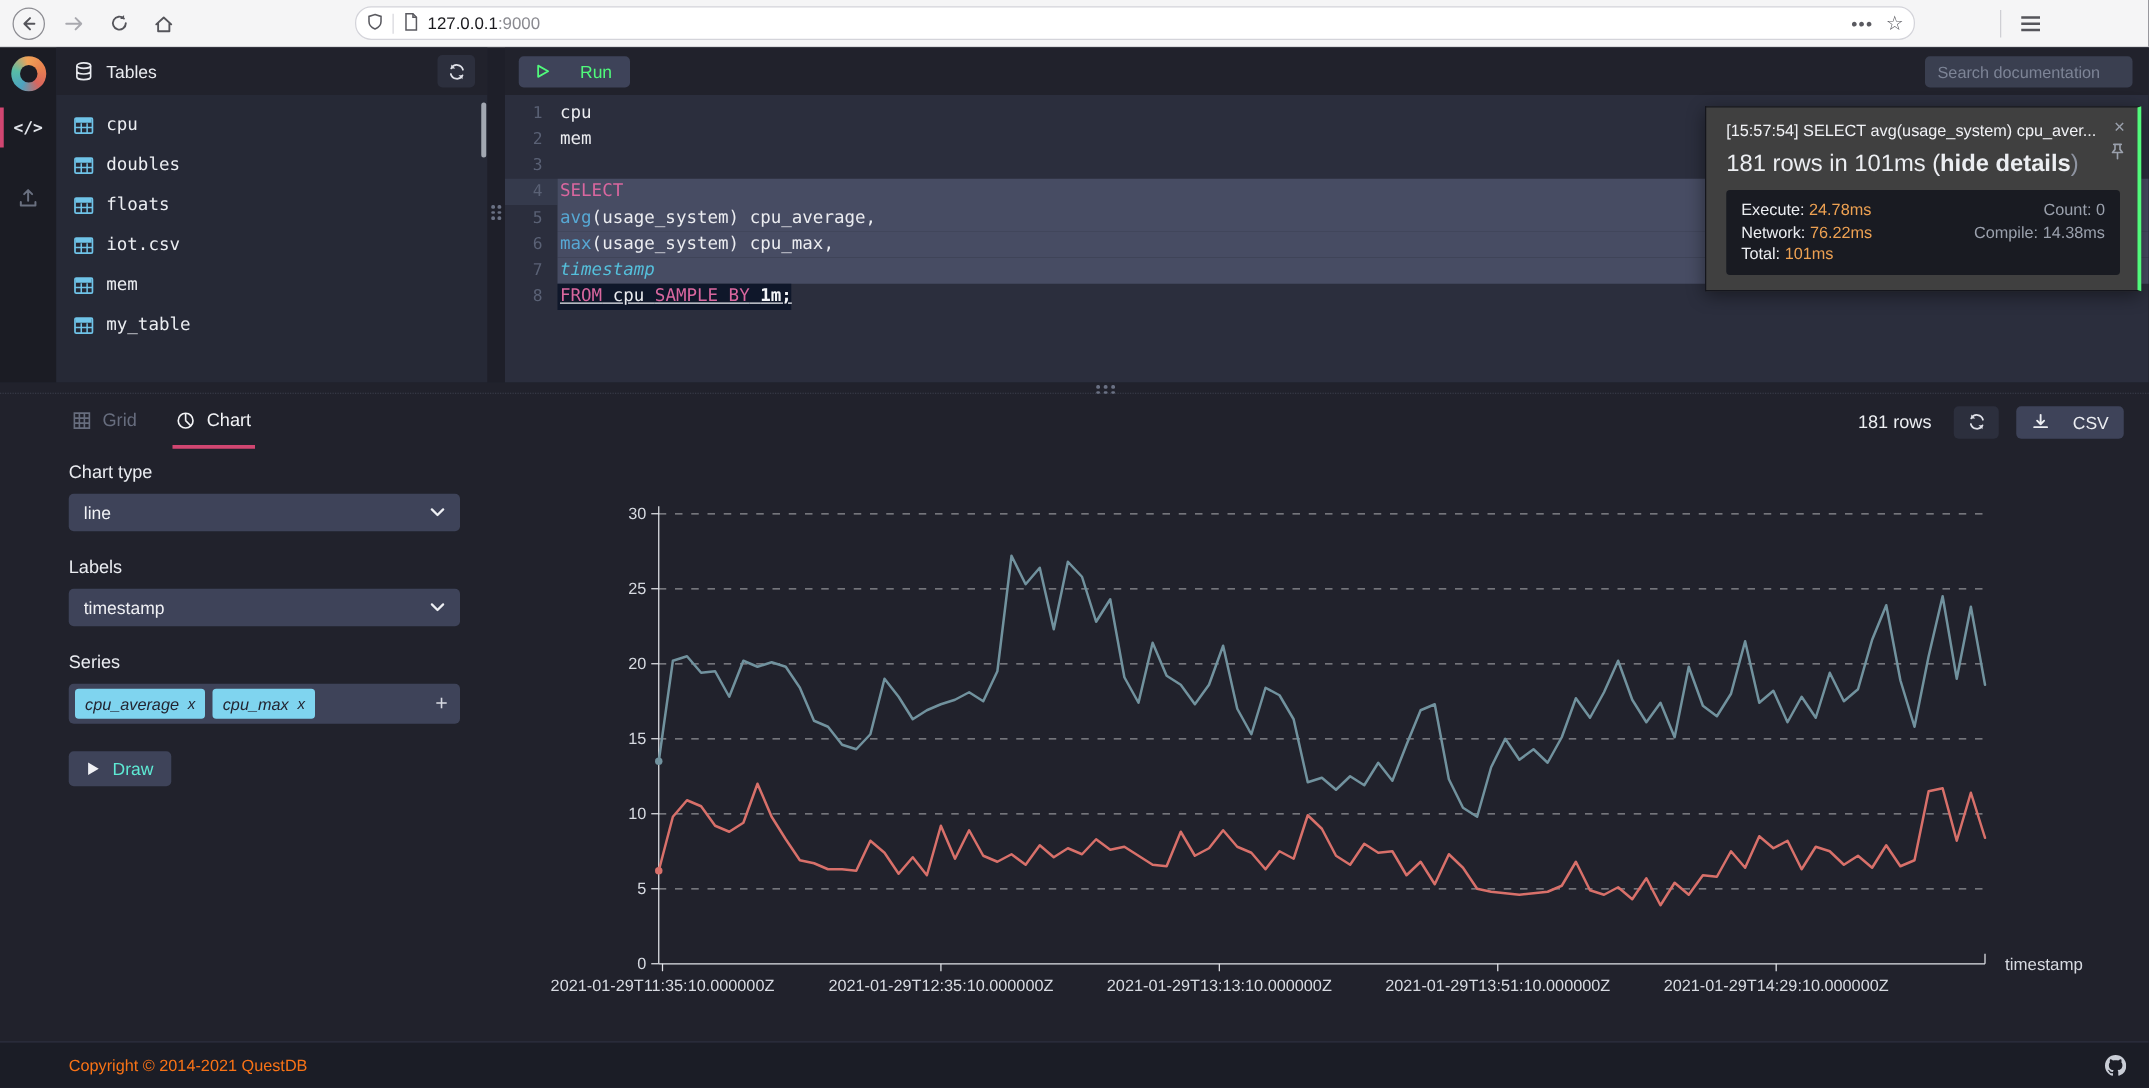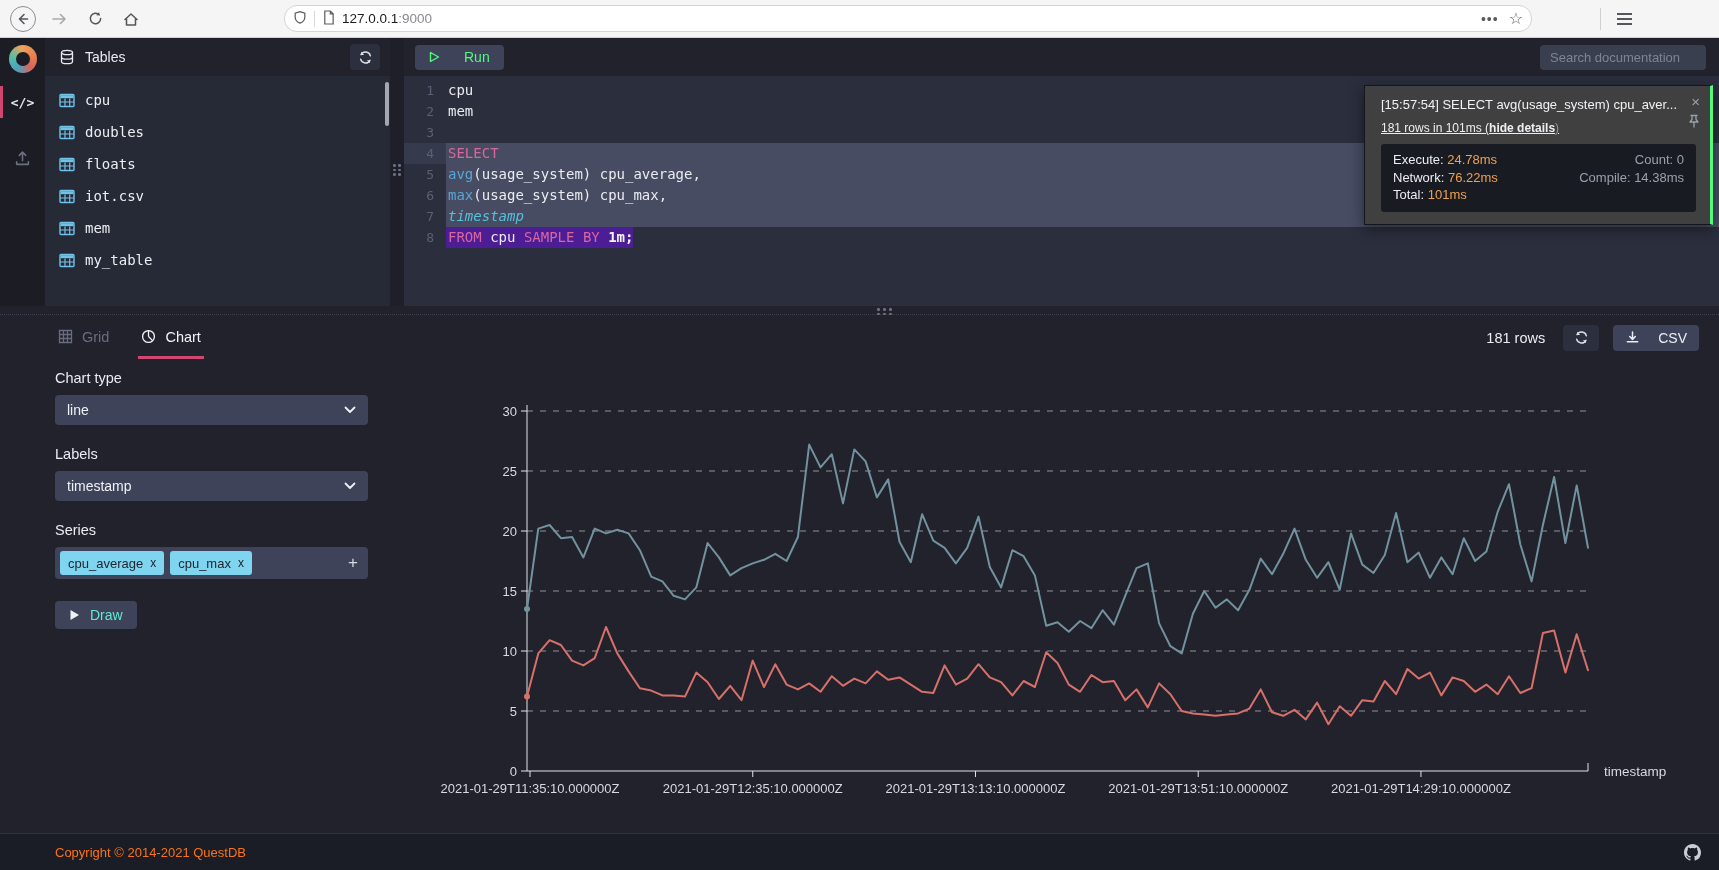--- a/index.html
+++ b/index.html
@@ -59,35 +59,35 @@
     border:none; border-radius:4px; padding:0 14px; color:#50fa7b; font-size:14px; cursor:pointer; font-family:inherit; }
   .search-doc { margin-left:auto; margin-right:3px; width:166px; height:25px; background:#3a3f50;
     border:none; border-radius:4px; padding:0 10px; font-size:13px; color:#c6cad4; font-family:inherit; }
   .search-doc::placeholder { color:#7d8496; }
   .code-area { flex:1; padding-top:4px; font-family:"DejaVu Sans Mono",monospace; font-size:14px; }
   .code-line { display:flex; height:21px; line-height:21px; }
   .ln { width:42px; text-align:right; padding-right:12px; color:#5a6175; flex:0 0 42px; font-size:13px; }
   .code-line.active .ln { background:#353a4c; }
   .code-text { white-space:pre; padding-left:2px; }
   .code-text.sel-full { background:#474c63; flex:1; }
-  .code-text.sel-part { background:#4c1d95; }
+  .code-text.sel-part { background:#0f172a;text-decoration:underline; }
   .seg.plain { color:#ebecf0; }
   .seg.kw { color:#d9679f; }
   .seg.fn { color:#57a8d4; }
   .seg.ty { color:#55c0dc; font-style:italic; }
   .seg.bold { color:#f4f5f8; font-weight:bold; }
 
   
   .notify { position:absolute; left:1364px; top:47px; width:349px; min-height:128px; background:#404040;
     border:1px solid #15161d; border-right:3px solid #50fa7b; box-shadow:0 4px 14px rgba(0,0,0,.45);
     padding:11px 14px 12px 16px; z-index:30; }
   .notify-title { font-size:13px; color:#f0f1f5; padding-right:26px; white-space:nowrap; overflow:hidden; }
   .notify-close { position:absolute; top:8px; right:10px; color:#9aa0ac; font-size:15px; cursor:pointer; line-height:1; }
   .notify-pin { position:absolute; top:28px; right:10px; cursor:pointer; }
-  .notify-summary { margin-top:9px; font-size:12px; color:#eceef2;text-decoration:underline; }
+  .notify-summary { margin-top:9px; font-size:19px; color:#eceef2; }
   .notify-summary .dim { color:#8e94a1; }
   .notify-summary .bold { font-weight:bold; }
   .notify-details { margin-top:9px; background:#191b22; border-radius:3px; padding:7px 12px 8px;
     display:flex; justify-content:space-between; font-size:13px; }
   .nd-left div, .nd-right div { line-height:17.5px; }
   .nd-right { text-align:right; color:#9aa0ac; }
   .orange { color:#eda152; }
 
   
   .pane-divider { height:8px; background:#21222c; position:relative; }
@@ -103,21 +103,21 @@
   .csv-button { height:26px; display:flex; align-items:center; gap:18px; background:#3e4359; border:none;
     border-radius:4px; padding:0 12px; color:#eceef2; font-size:14px; cursor:pointer; font-family:inherit; }
 
   .results-body { position:relative; height:473px; }
   .controls { position:absolute; left:55px; top:10px; width:313px; }
   .ctl-label { font-size:14.5px; color:#eaecf1; margin-bottom:9px; }
   .ctl-select { height:30px; background:#3e4359; border-radius:4px; display:flex; align-items:center;
     padding:0 12px; font-size:14px; color:#f0f1f5; cursor:pointer; margin-bottom:21px; }
   .ctl-select .chev { margin-left:auto; }
   .chipbox { height:32px; background:#3e4359; border-radius:4px; display:flex; align-items:center;
-    gap:6px; padding:0 10px 0 5px; margin-bottom:22px; }
+    gap:6px; padding:0 10px 0 5px; margin-bottom:22px;font-style:italic; }
   .chip { height:24px; background:#7fd4ef; color:#232531; border-radius:3px; display:flex; align-items:center;
     gap:7px; padding:0 8px; font-size:13px; cursor:pointer; }
   .chip-x { font-size:12px; }
   .chip-add { margin-left:auto; color:#d6d9e1; font-size:17px; cursor:pointer; }
   .draw-button { height:28px; display:flex; align-items:center; gap:10px; background:#3e4359; border:none;
     border-radius:4px; padding:0 14px; color:#5eead4; font-size:14px; cursor:pointer; font-family:inherit; }
 
   #chart-svg { position:absolute; inset:0; }
   #chart-svg text { font-family:"Liberation Sans",sans-serif; }
 

